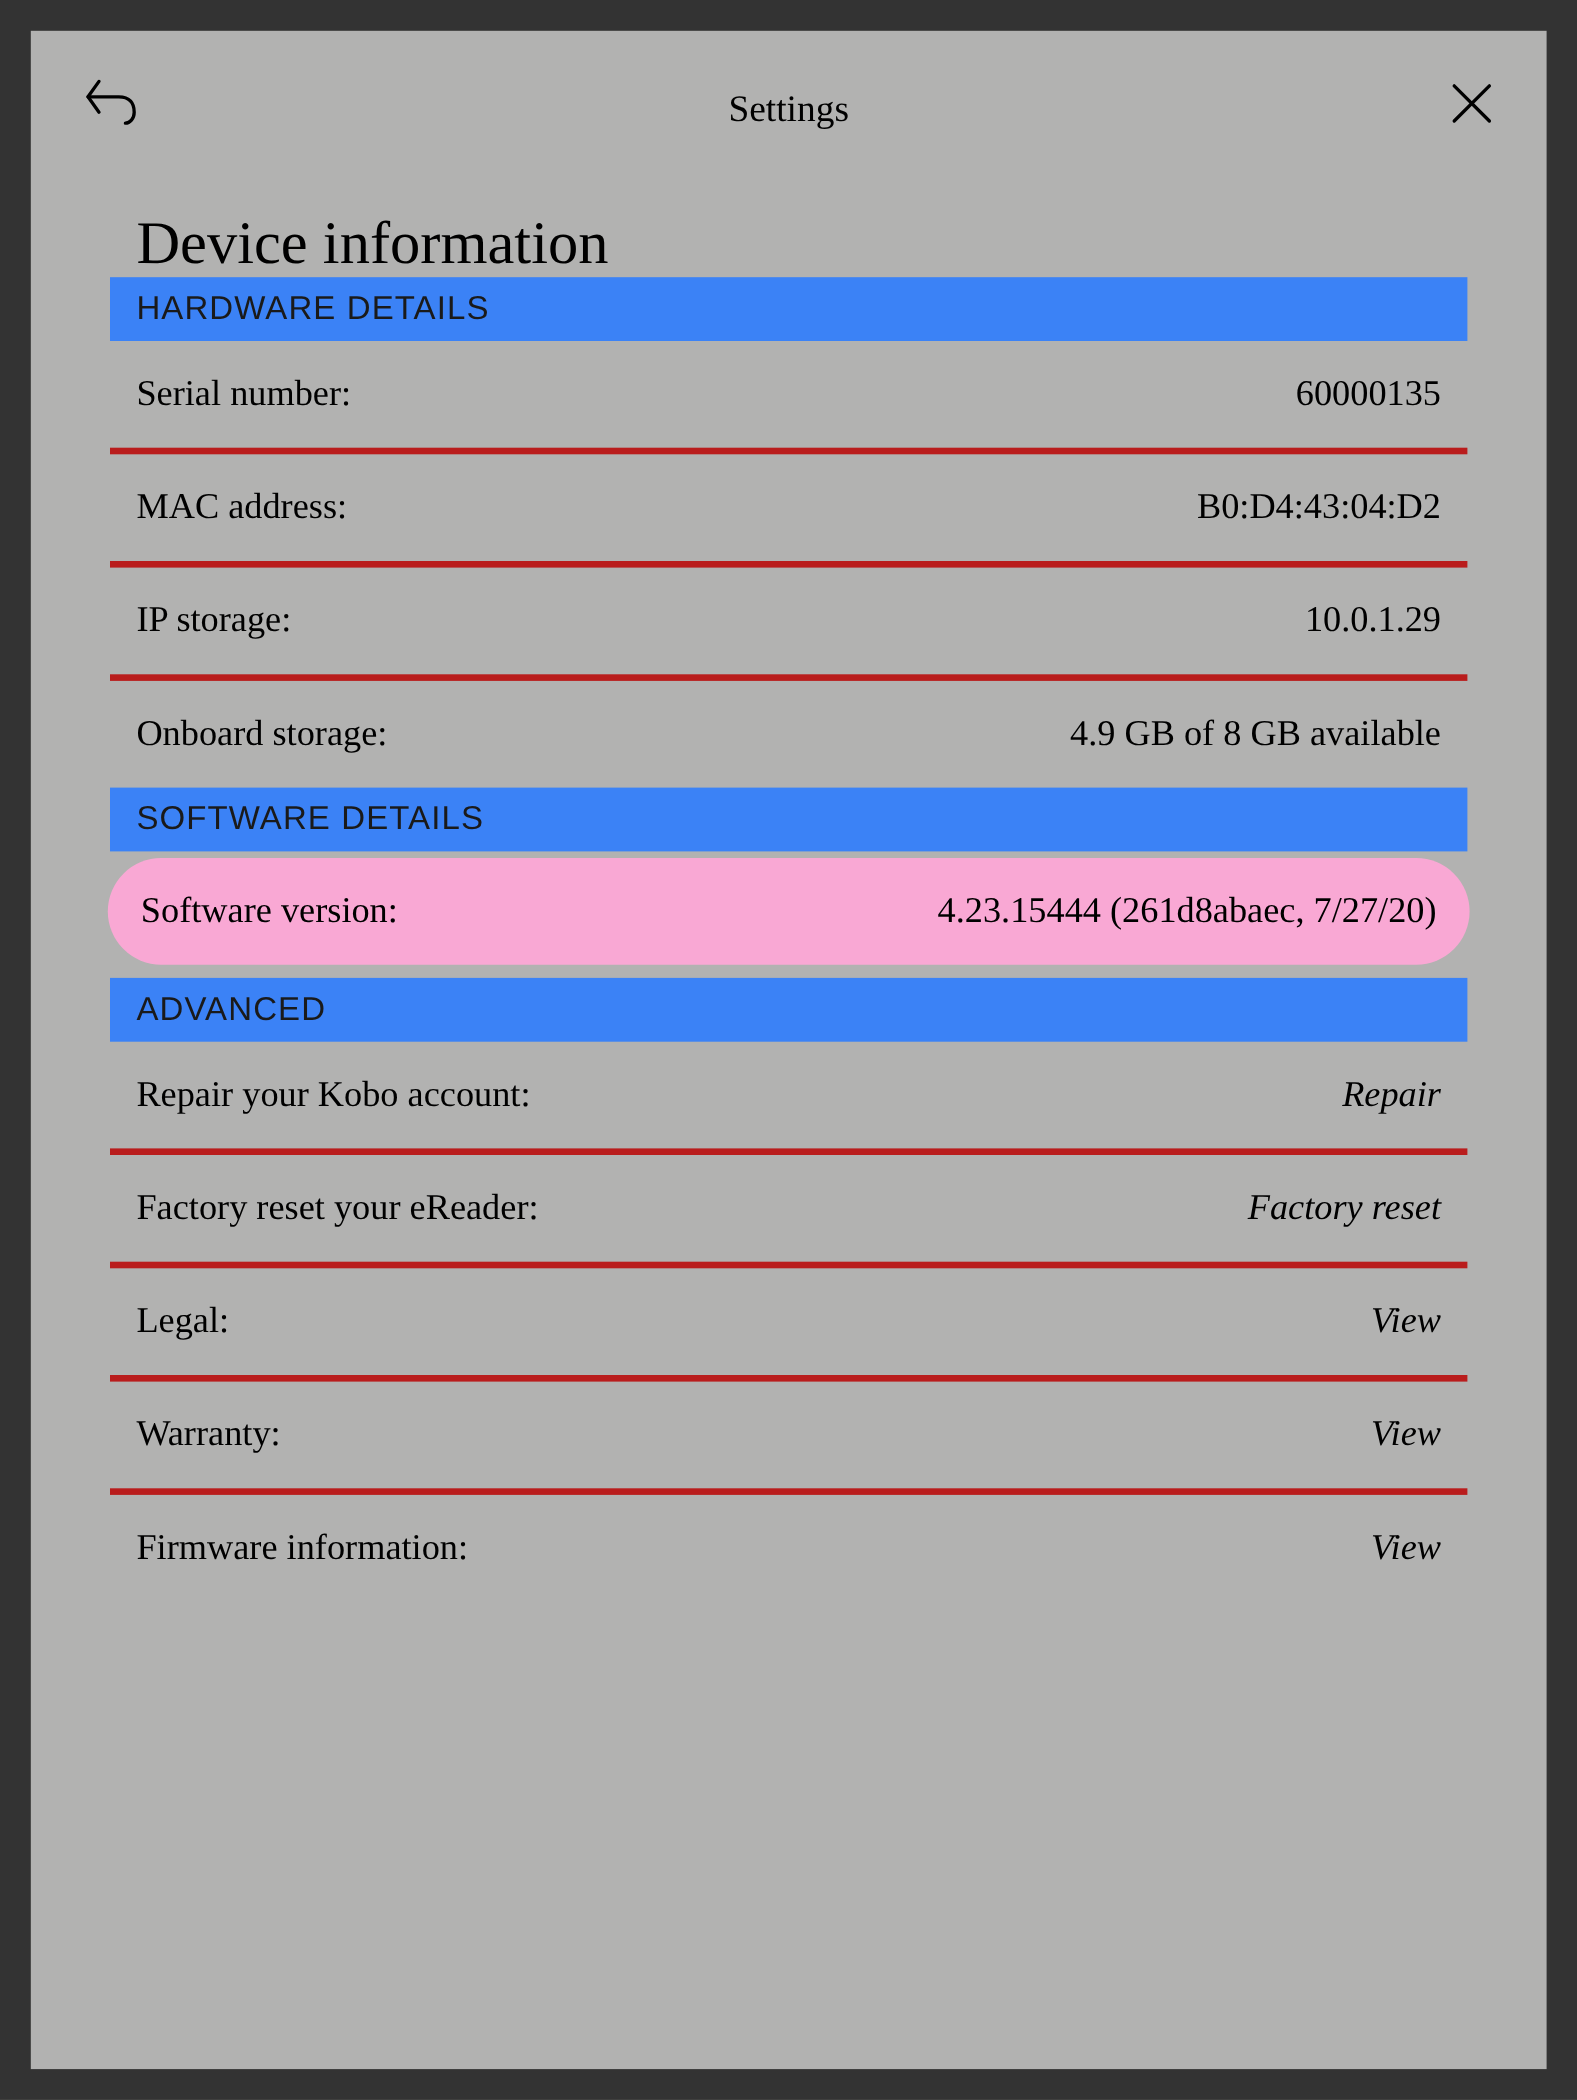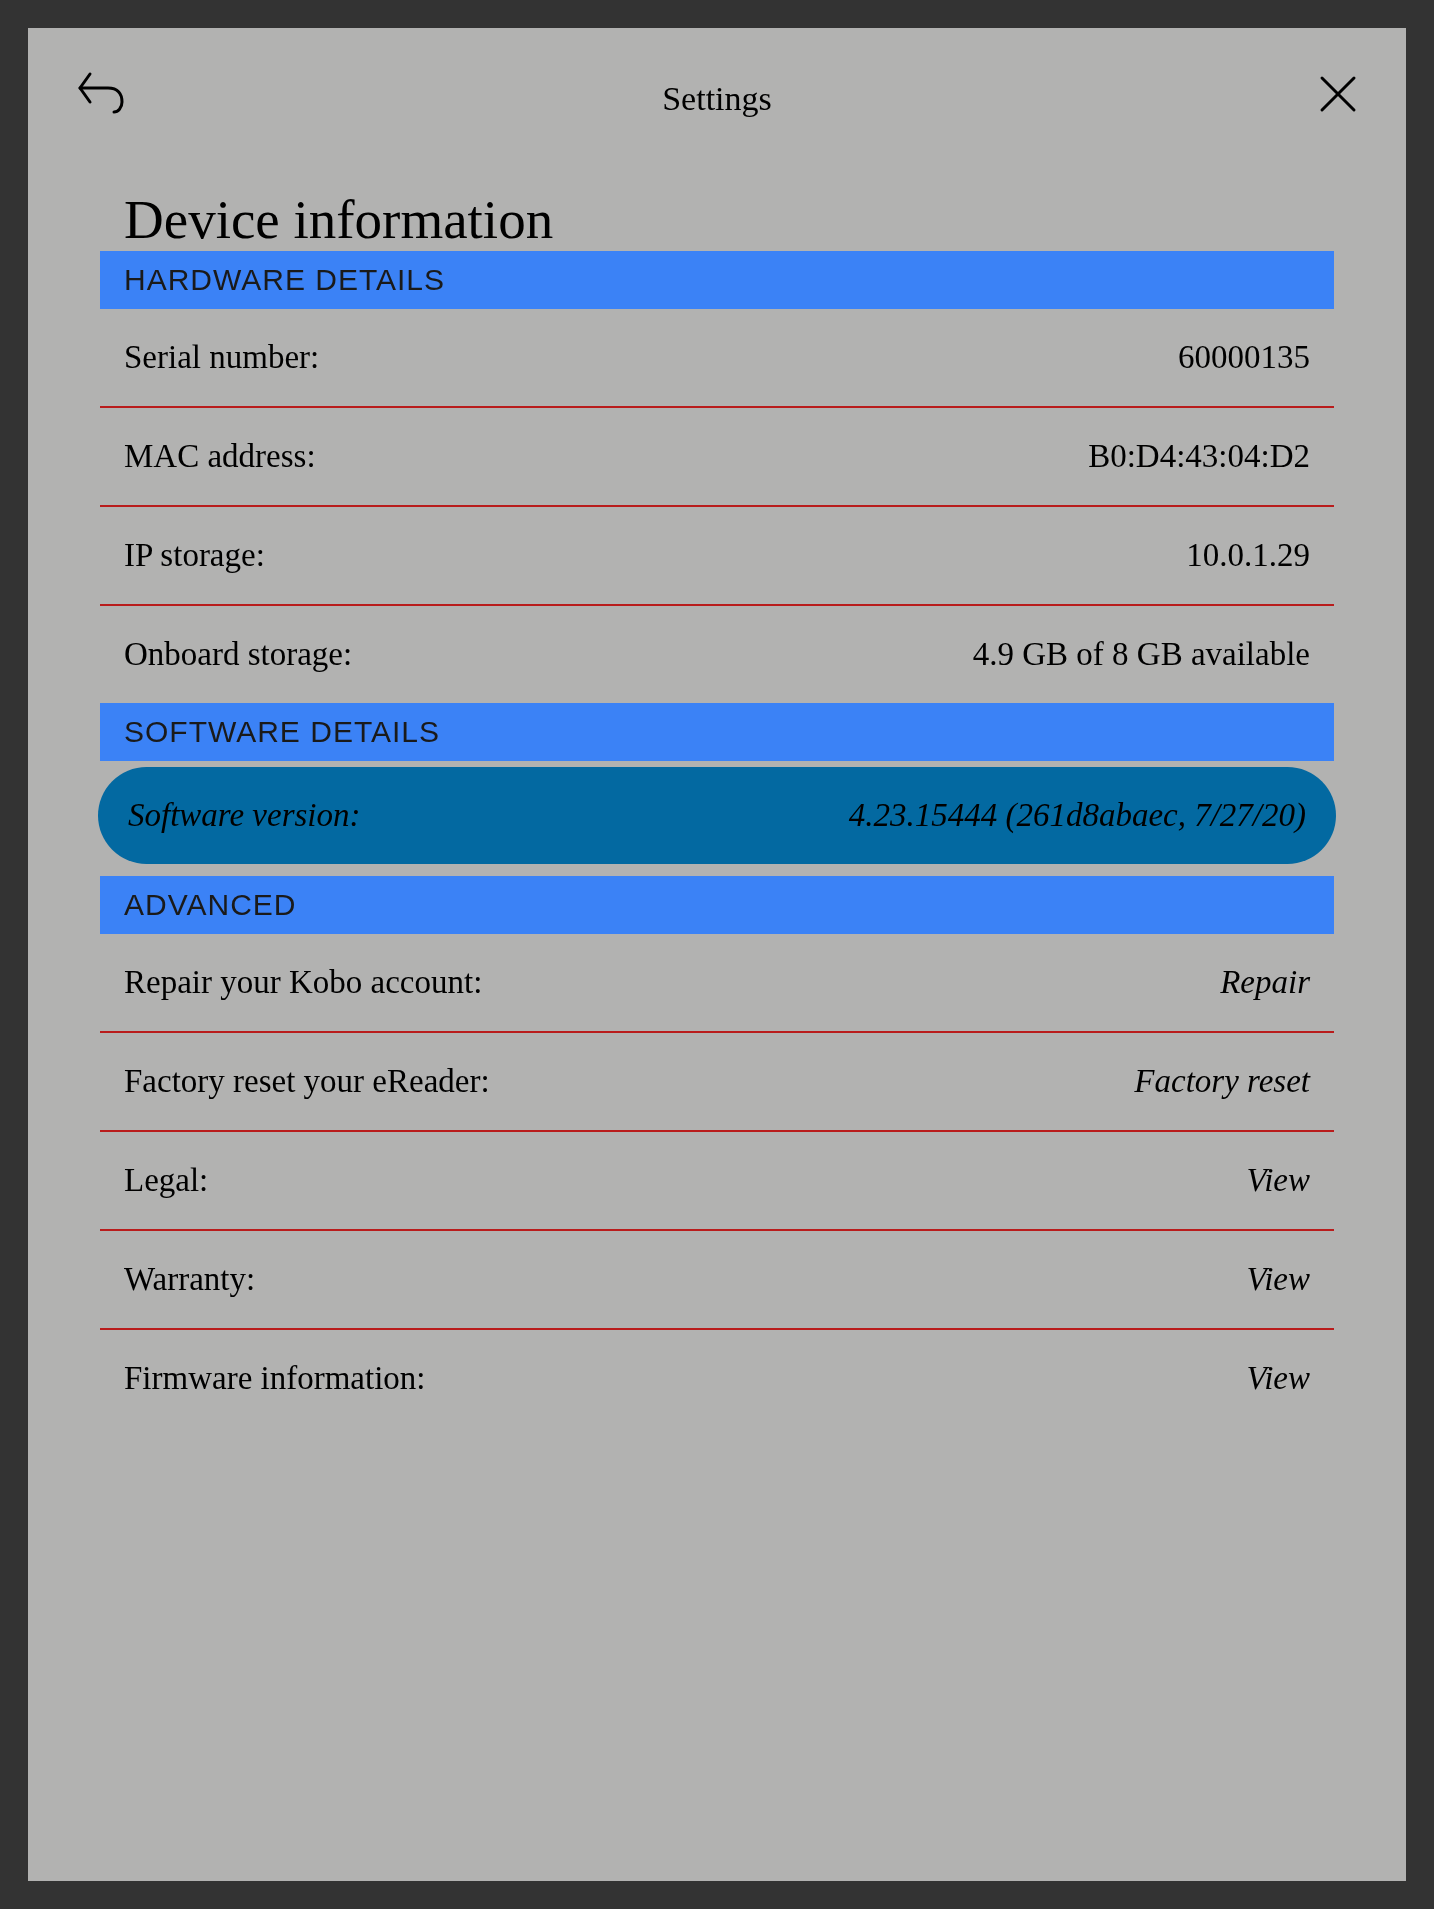--- a/index.html
+++ b/index.html
@@ -59,31 +59,30 @@
       letter-spacing: 1px;
       color: #1a1a1a;
       padding: 12px 24px;
       font-weight: 400;
     }
     .row {
       display: flex;
       justify-content: space-between;
       align-items: center;
       padding: 30px 24px;
-      border-bottom: 2px solid #b91c1c;
+      border-bottom: 6px solid #b91c1c;
       font-size: 33px;
       color: #000;
     }
     .row.highlighted {
-      background: #0369a1;
+      background: #f9a8d4;
       border-radius: 60px;
       border-bottom: none;
       padding: 30px 30px;
       margin: 6px -2px 12px -2px;
-      font-style: italic;
     }
     .row-label {
       font-family: Georgia, serif;
     }
     .row-value {
       font-family: Georgia, serif;
       text-align: center;
     }
     .row-action {
       font-family: Georgia, serif;

